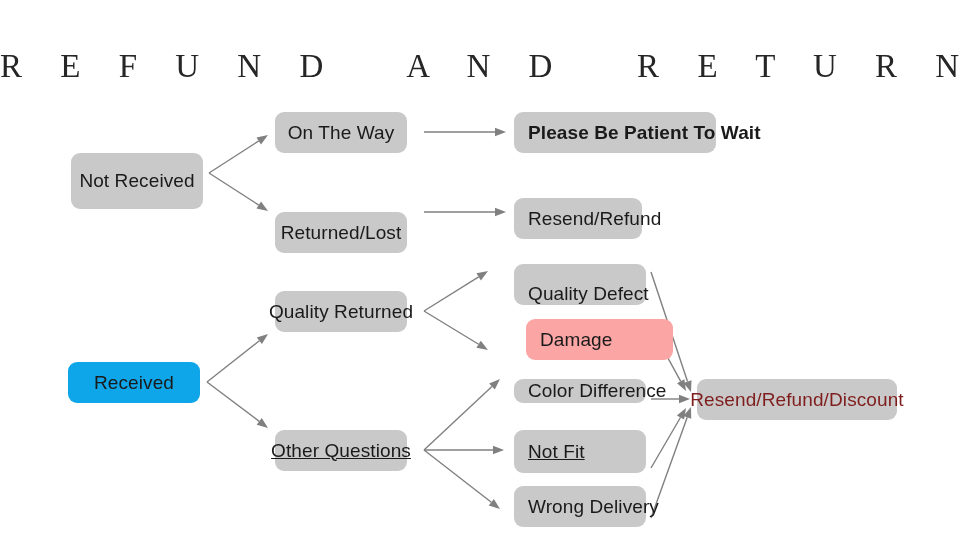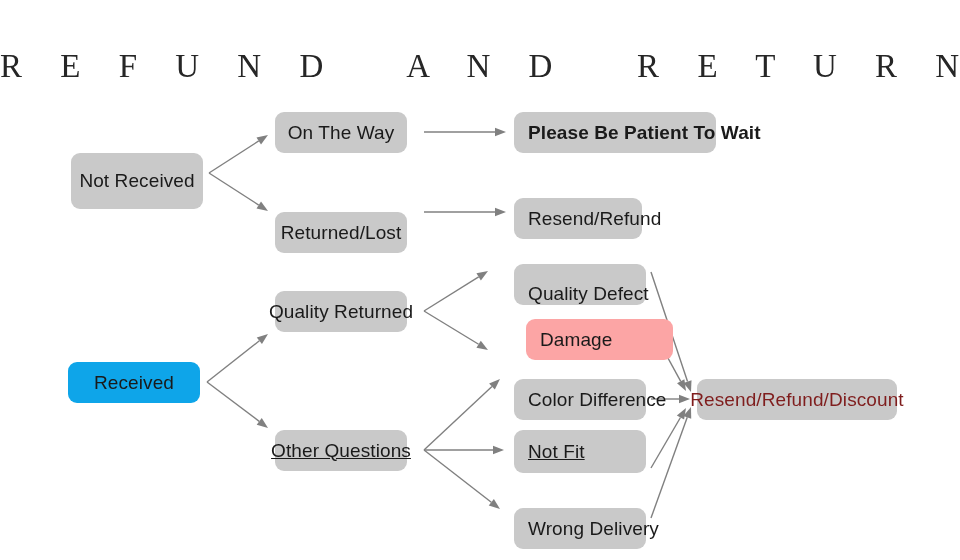--- a/index.html
+++ b/index.html
@@ -152,25 +152,25 @@
     </div>
     <div class="node center" style="left: 275px; top: 430px; width: 132px; height: 41px; background: rgb(201, 201, 201); color: rgb(26, 26, 26); text-decoration: underline;">
       <span>Other Questions</span>
     </div>
     <div class="node left" style="left: 514px; top: 264px; width: 132px; height: 41px; background: rgb(201, 201, 201); color: rgb(26, 26, 26); align-items: flex-end;">
       <span>Quality Defect</span>
     </div>
     <div class="node left" style="left: 514px; top: 319px; width: 147px; height: 41px; background: #fca5a5; color: rgb(26, 26, 26); margin-left: 12px;">
       <span>Damage</span>
     </div>
-    <div class="node left" style="left: 514px; top: 379px; width: 132px; height: 41px; background: rgb(201, 201, 201); color: rgb(26, 26, 26);">
+    <div class="node left" style="left: 514px; top: 379px; width: 132px; height: 24px; background: rgb(201, 201, 201); color: rgb(26, 26, 26);">
       <span>Color Difference</span>
     </div>
     <div class="node left" style="left: 514px; top: 430px; width: 132px; height: 43px; background: rgb(201, 201, 201); color: rgb(26, 26, 26); text-decoration: underline;">
       <span>Not Fit</span>
     </div>
-    <div class="node left" style="left: 514px; top: 508px; width: 132px; height: 41px; background: rgb(201, 201, 201); color: rgb(26, 26, 26);">
+    <div class="node left" style="left: 514px; top: 486px; width: 132px; height: 41px; background: rgb(201, 201, 201); color: rgb(26, 26, 26);">
       <span>Wrong Delivery</span>
     </div>
     <div class="node center" style="left: 697px; top: 379px; width: 200px; height: 41px; background: rgb(201, 201, 201); color: #7f1d1d;">
       <span>Resend/Refund/Discount</span>
     </div>
   </div>
 
 </body></html>

